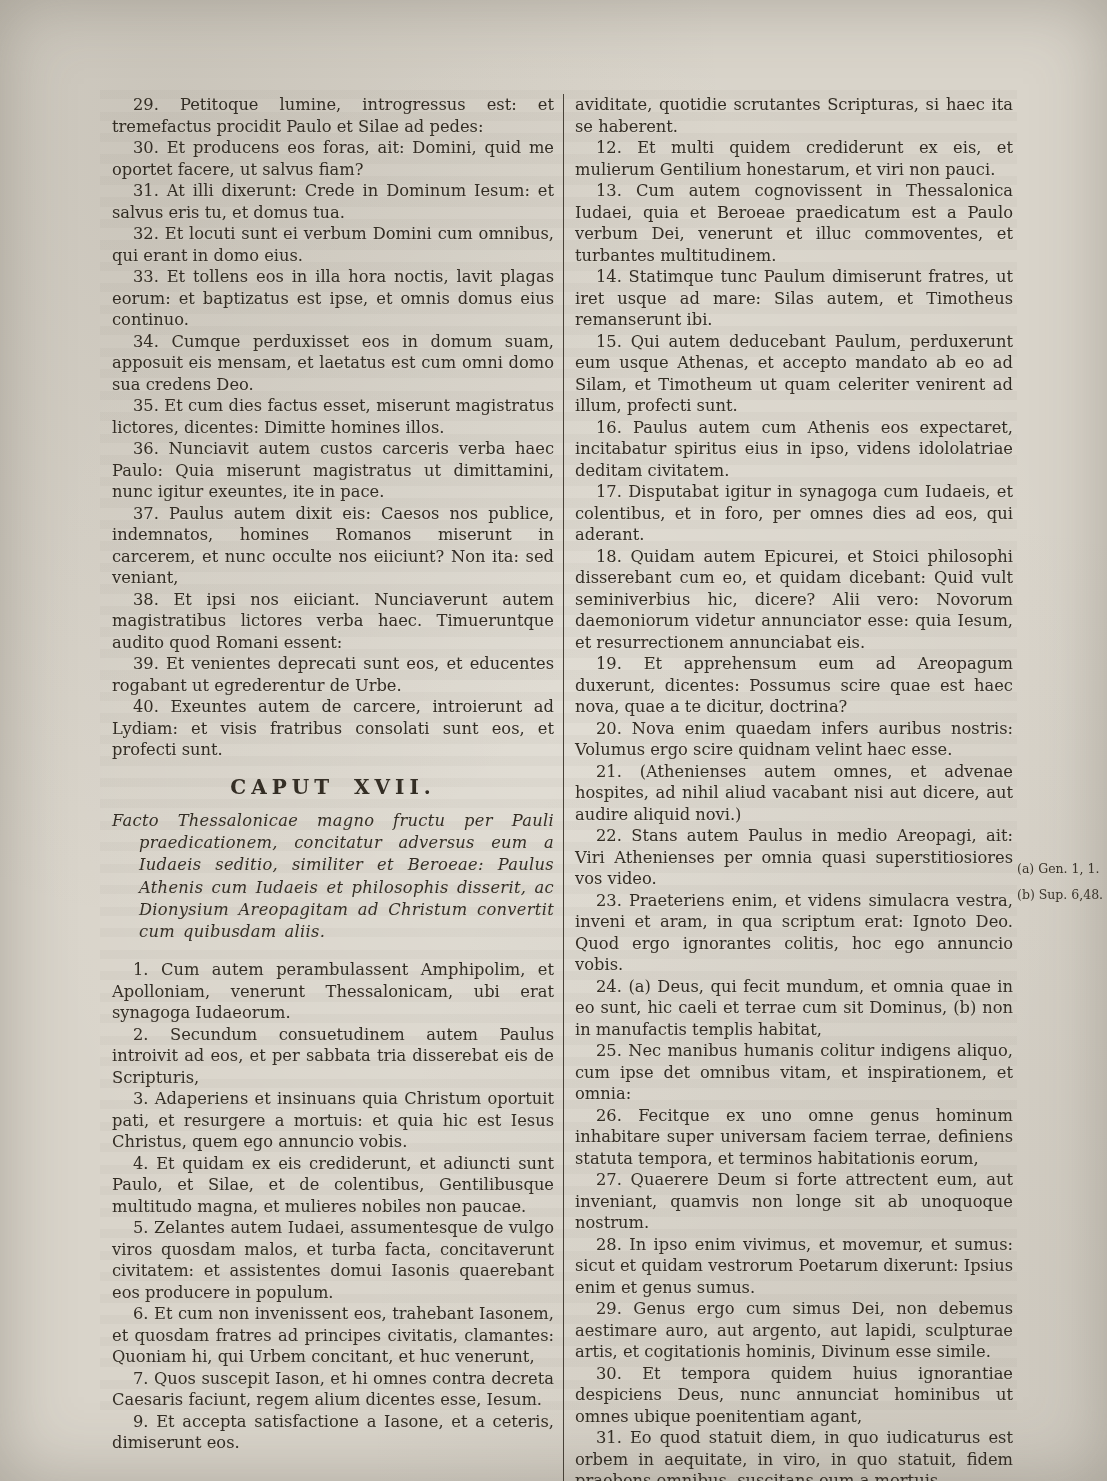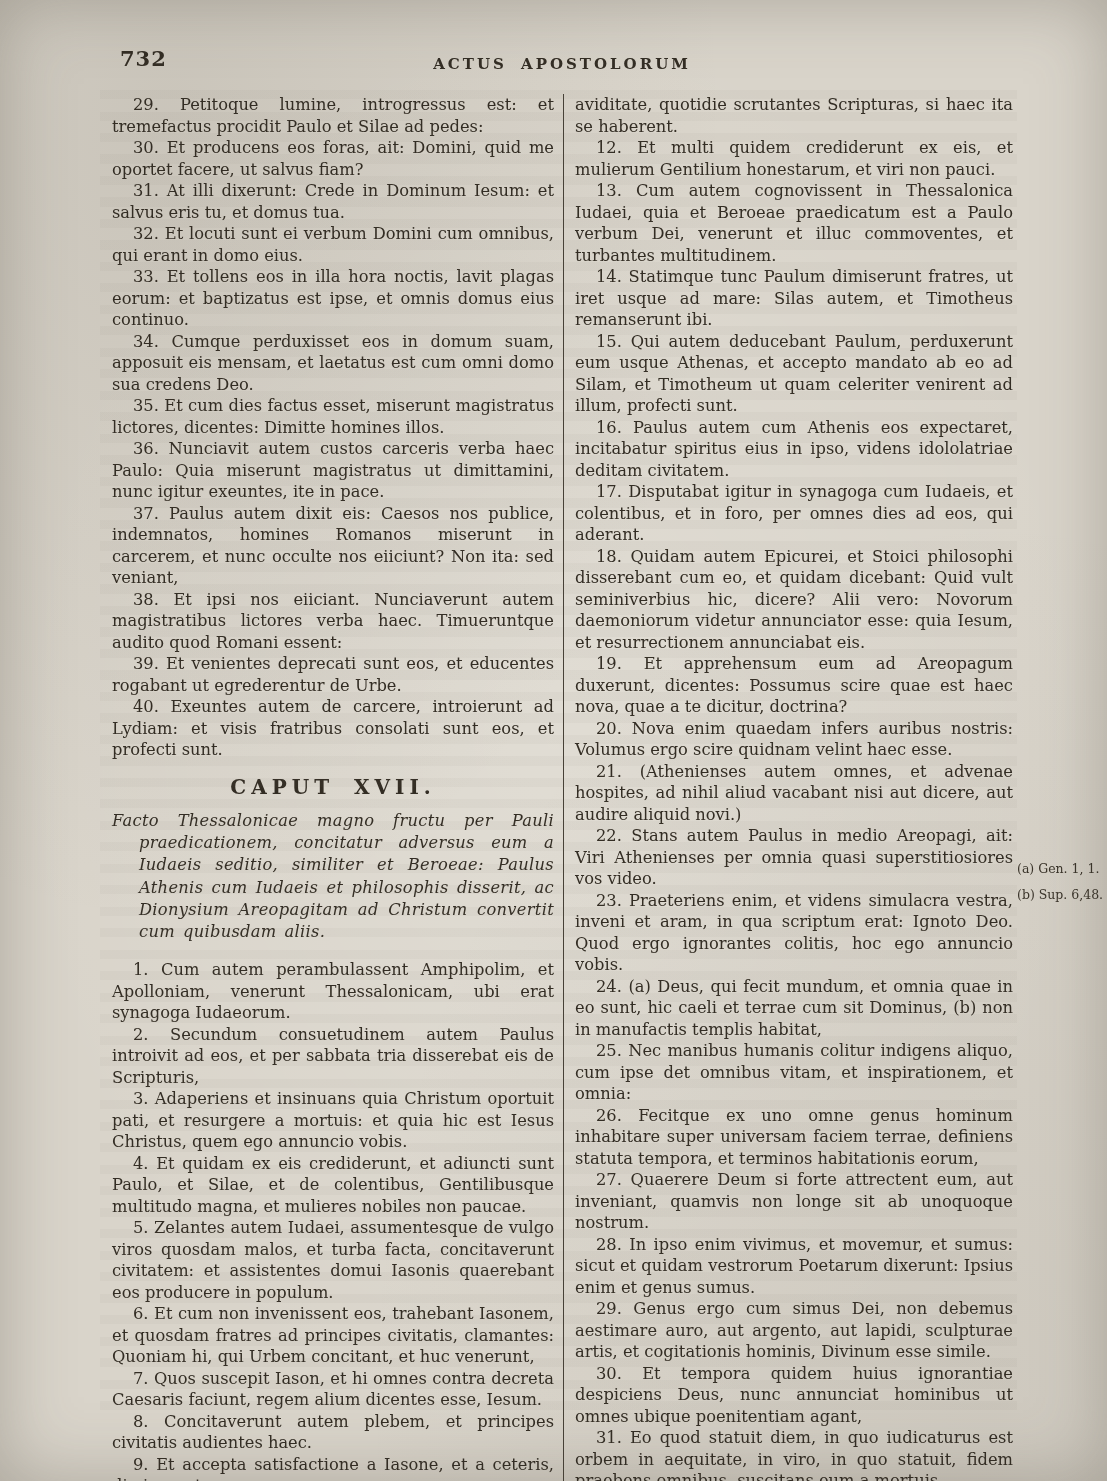--- a/index.html
+++ b/index.html
@@ -102,24 +102,20 @@
     color: #3a342a;
   }
   .margin-note.note-a { top: 861px; }
   .margin-note.note-b { top: 887px; }
 </style>
 </head>
 <body>
 
 <div class="page">
 
-  <div class="page-header">
-    <div class="page-number">732</div>
-    <div class="running-head">ACTUS APOSTOLORUM</div>
-  </div>
 
   <div class="columns">
     <div class="col col-left">
         <p class="verse">29. Petitoque lumine, introgressus est: et tremefactus procidit Paulo et Silae ad pedes:</p>
         <p class="verse">30. Et producens eos foras, ait: Domini, quid me oportet facere, ut salvus fiam?</p>
         <p class="verse">31. At illi dixerunt: Crede in Dominum Iesum: et salvus eris tu, et domus tua.</p>
         <p class="verse">32. Et locuti sunt ei verbum Domini cum omnibus, qui erant in domo eius.</p>
         <p class="verse">33. Et tollens eos in illa hora noctis, lavit plagas eorum: et baptizatus est ipse, et omnis domus eius continuo.</p>
         <p class="verse">34. Cumque perduxisset eos in domum suam, apposuit eis mensam, et laetatus est cum omni domo sua credens Deo.</p>
         <p class="verse">35. Et cum dies factus esset, miserunt magistratus lictores, dicentes: Dimitte homines illos.</p>
@@ -130,21 +126,20 @@
         <p class="verse">40. Exeuntes autem de carcere, introierunt ad Lydiam: et visis fratribus consolati sunt eos, et profecti sunt.</p>
         <h2 class="chapter-heading">CAPUT XVII.</h2>
         <p class="argument">Facto Thessalonicae magno fructu per Pauli praedicationem, concitatur adversus eum a Iudaeis seditio, similiter et Beroeae: Paulus Athenis cum Iudaeis et philosophis disserit, ac Dionysium Areopagitam ad Christum convertit cum quibusdam aliis.</p>
         <p class="verse">1. Cum autem perambulassent Amphipolim, et Apolloniam, venerunt Thessalonicam, ubi erat synagoga Iudaeorum.</p>
         <p class="verse">2. Secundum consuetudinem autem Paulus introivit ad eos, et per sabbata tria disserebat eis de Scripturis,</p>
         <p class="verse">3. Adaperiens et insinuans quia Christum oportuit pati, et resurgere a mortuis: et quia hic est Iesus Christus, quem ego annuncio vobis.</p>
         <p class="verse">4. Et quidam ex eis crediderunt, et adiuncti sunt Paulo, et Silae, et de colentibus, Gentilibusque multitudo magna, et mulieres nobiles non paucae.</p>
         <p class="verse">5. Zelantes autem Iudaei, assumentesque de vulgo viros quosdam malos, et turba facta, concitaverunt civitatem: et assistentes domui Iasonis quaerebant eos producere in populum.</p>
         <p class="verse">6. Et cum non invenissent eos, trahebant Iasonem, et quosdam fratres ad principes civitatis, clamantes: Quoniam hi, qui Urbem concitant, et huc venerunt,</p>
         <p class="verse">7. Quos suscepit Iason, et hi omnes contra decreta Caesaris faciunt, regem alium dicentes esse, Iesum.</p>
-        <p class="verse">8. Concitaverunt autem plebem, et principes civitatis audientes haec.</p>
         <p class="verse">9. Et accepta satisfactione a Iasone, et a ceteris, dimiserunt eos.</p>
       </div>
     <div class="col col-right">
         <p class="verse continuation">aviditate, quotidie scrutantes Scripturas, si haec ita se haberent.</p>
         <p class="verse">12. Et multi quidem crediderunt ex eis, et mulierum Gentilium honestarum, et viri non pauci.</p>
         <p class="verse">13. Cum autem cognovissent in Thessalonica Iudaei, quia et Beroeae praedicatum est a Paulo verbum Dei, venerunt et illuc commoventes, et turbantes multitudinem.</p>
         <p class="verse">14. Statimque tunc Paulum dimiserunt fratres, ut iret usque ad mare: Silas autem, et Timotheus remanserunt ibi.</p>
         <p class="verse">15. Qui autem deducebant Paulum, perduxerunt eum usque Athenas, et accepto mandato ab eo ad Silam, et Timotheum ut quam celeriter venirent ad illum, profecti sunt.</p>
         <p class="verse">16. Paulus autem cum Athenis eos expectaret, incitabatur spiritus eius in ipso, videns idololatriae deditam civitatem.</p>
         <p class="verse">17. Disputabat igitur in synagoga cum Iudaeis, et colentibus, et in foro, per omnes dies ad eos, qui aderant.</p>

